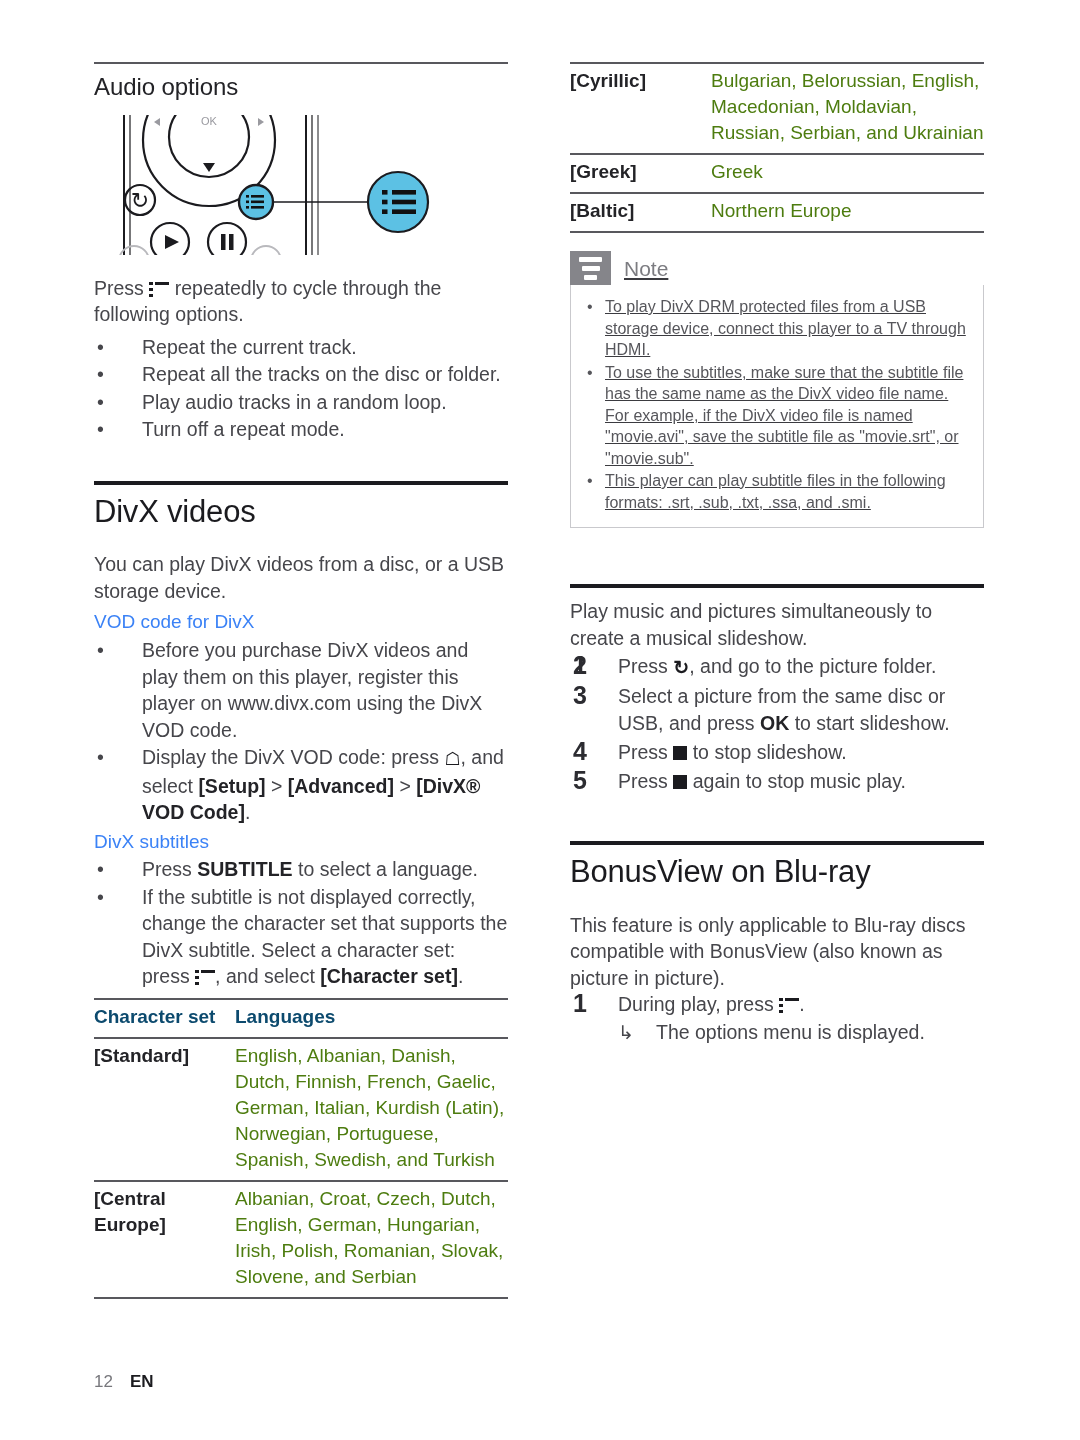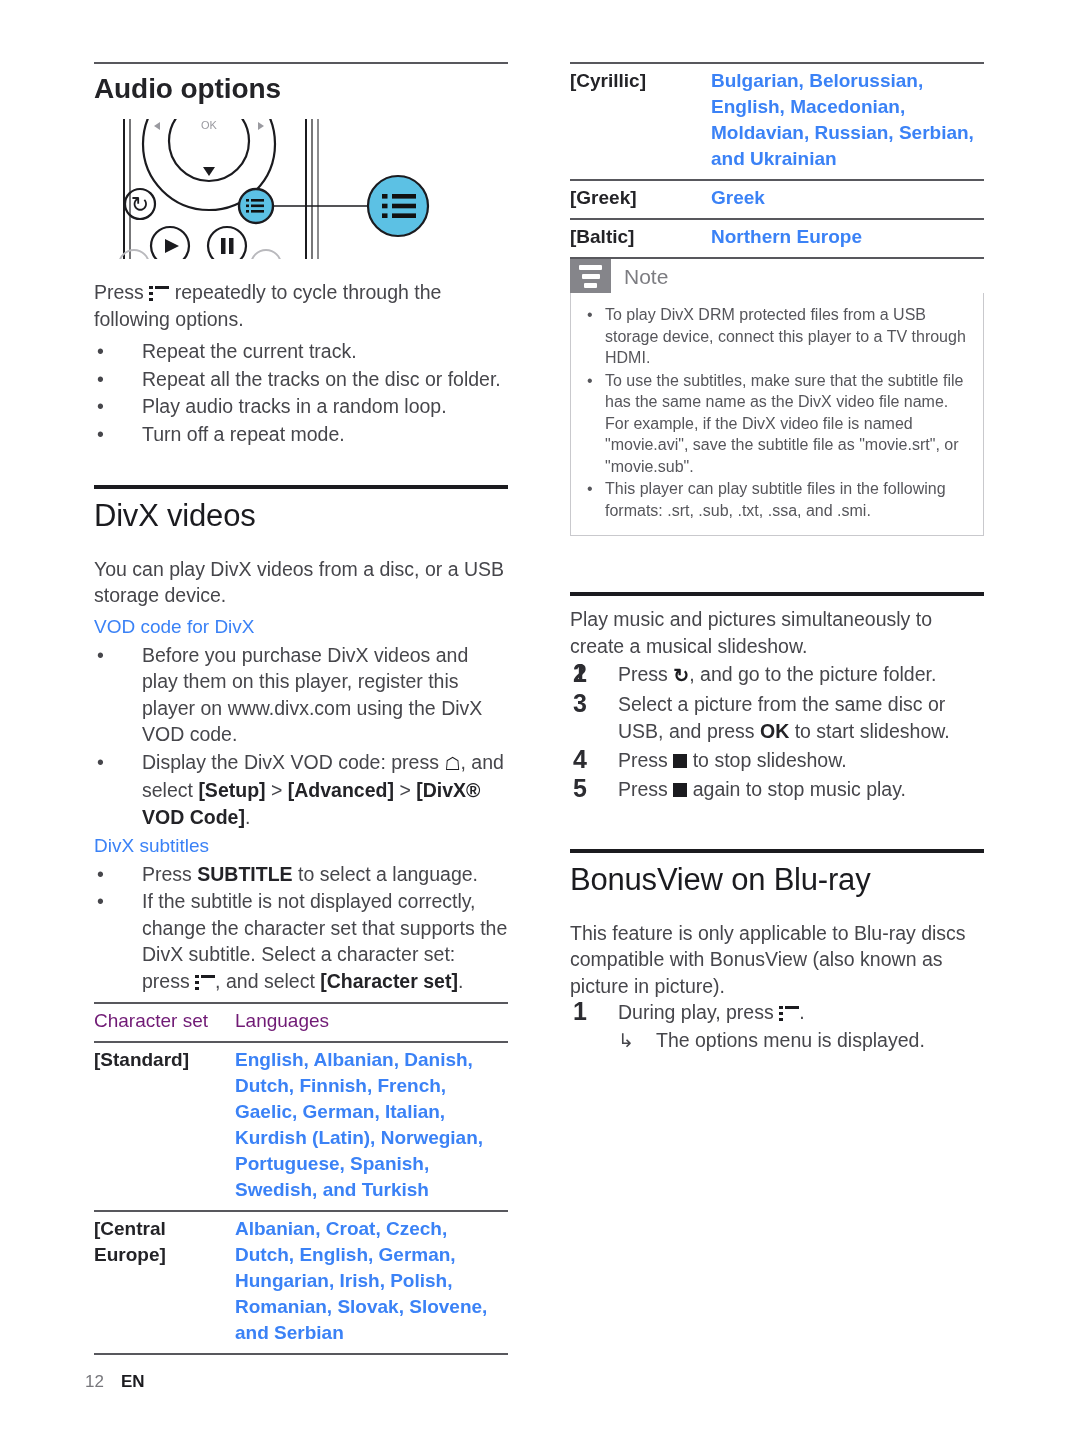--- a/index.html
+++ b/index.html
@@ -43,22 +43,22 @@
   
   h1.sec-title {
     font-size: 31px;
     font-weight: 400;
     letter-spacing: -0.2px;
     color: #1b1b1f;
     margin: 0 0 22px 0;
     line-height: 1.12;
   }
   h2.sub-title {
-    font-size: 28px;
-    font-weight: 700;
+    font-size: 24px;
+    font-weight: 400;
     color: #232327;
     margin: 0 0 14px 0;
     line-height: 1.15;
     letter-spacing: -0.1px;
   }
   h3.minor-title {
     font-size: 19px;
     font-weight: 400;
     color: #3b82f6;
     margin: 4px 0 2px 0;
@@ -142,36 +142,38 @@
   table.cs {
     width: 100%;
     border-collapse: collapse;
     margin-top: 8px;
   }
   table.cs td, table.cs th {
     vertical-align: top;
     padding: 4px 0 7px 0;
     font-size: 19px;
     line-height: 26px;
+    font-weight: 400;
+    text-align: left;
+    color: #4d7c0f;
+  }
+  table.cs th {
     font-weight: 700;
-    text-align: left;
-    color: #3b82f6;
-  }
-  table.cs th {
-    font-weight: 400;
-    color: #701a75;
+    color: #0c4a6e;
   }
   table.cs .colA { width: 133px; padding-right: 8px; }
   table.cs tr.bordered-top > * { border-top: 2px solid #58585d; }
   table.cs tr.bordered-bottom > * { border-bottom: 2px solid #58585d; }
   table.cs td.key { font-weight: 700; color: #232327; }
 
   
   .note {
-    position: relative;
+    margin-top: 18px;
+    position: relative;
+    text-decoration: underline;
   }
   .note-head {
     display: flex;
     align-items: center;
     height: 34px;
   }
   .note-chip {
     width: 41px;
     height: 34px;
     background: #85858a;
@@ -267,21 +269,21 @@
     height: 14px;
     background: #1b1b1f;
     vertical-align: -1px;
   }
   .ico-home { font-size: 18px; color: #1b1b1f; }
   .ico-back { font-size: 19px; color: #1b1b1f; font-weight: 700; }
 
   
   .footer {
     position: absolute;
-    left: 85px;
+    left: 94px;
     bottom: 48px;
     font-size: 17px;
     color: #58585d;
   }
   .footer .pg { color: #77777c; }
   .footer .lang { font-weight: 700; color: #1b1b1f; margin-left: 17px; }
 </style>
 </head>
 <body>
 

